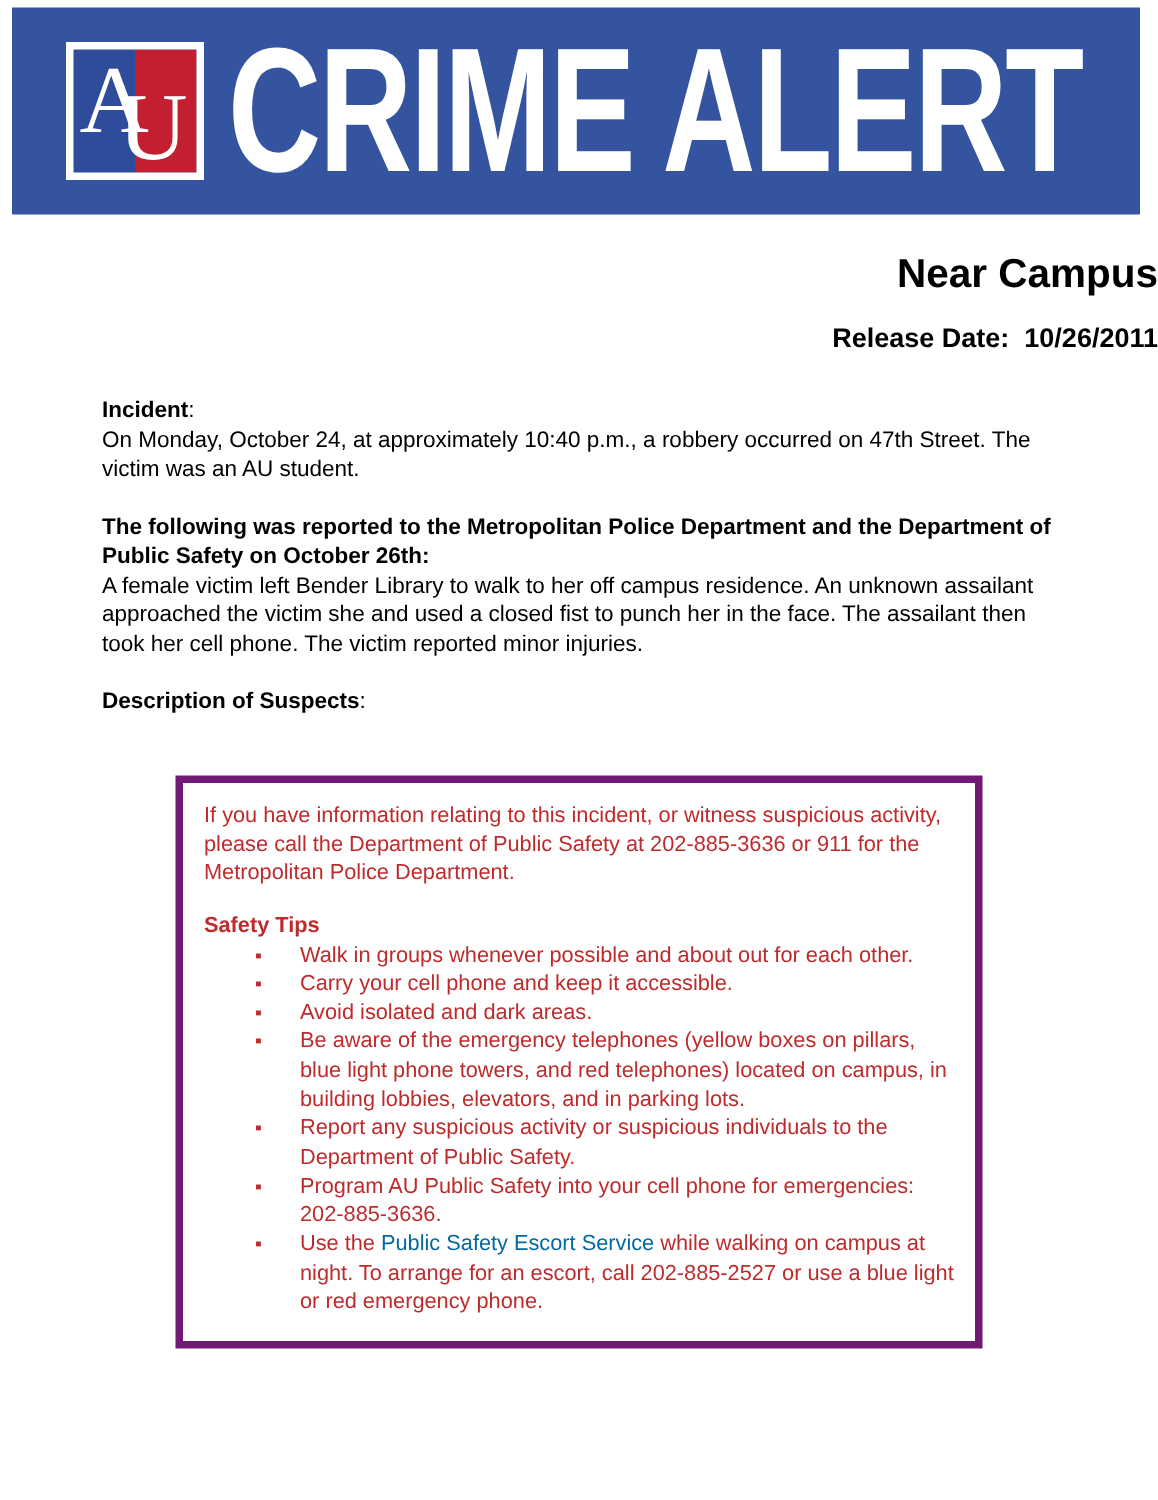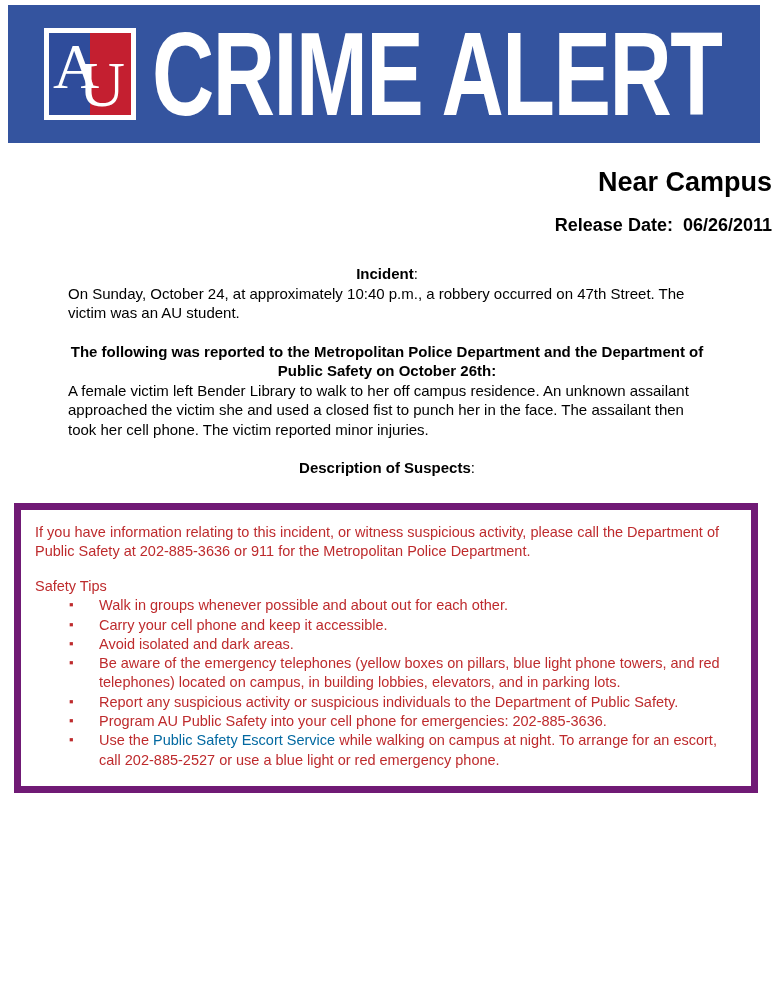--- a/index.html
+++ b/index.html
@@ -32,32 +32,32 @@
   }
 
   
   .title-block { text-align: right; margin-top: 24px; flex: 0 0 auto; }
   .location-title { font-size: 27px; font-weight: bold; color: #000; }
   .release-date { font-size: 18px; font-weight: bold; color: #000; margin-top: 17px; white-space: pre-wrap; }
 
   
   .sections { margin: 28px 66px 0 68px; font-size: 15px; line-height: 1.3; color: #000; flex: 0 0 auto; }
   .section { margin-bottom: 19px; }
-  .section-heading { font-weight: bold; text-align: center; }
+  .section-heading { font-weight: bold; }
   .section-heading .colon { font-weight: normal; }
   .section p { font-weight: normal; }
   .bold-inline { font-weight: normal; }
 
   
   .tips-box {
-    margin: 6px auto 0; width: 744px; border: 7px solid #701a75;
+    margin: 20px auto 0; width: 538px; border: 5px solid #701a75;
     padding: 13px 14px 16px; color: #BE2B2D; font-size: 14.5px; line-height: 1.33;
     flex: 0 0 auto;
   }
-  .tips-box .tips-heading { font-weight: normal; margin-top: 16px; }
+  .tips-box .tips-heading { font-weight: bold; margin-top: 16px; }
   .tips-box ul { list-style: none; margin: 0; padding: 0; }
   .tips-box li { padding-left: 64px; position: relative; }
   .tips-box li::before {
     content: "▪"; position: absolute; left: 34px; top: 0; font-size: 13px;
   }
   .escort-link { color: #0369a1; text-decoration: none; cursor: pointer; }
 </style>
 </head>
 <body>
 
@@ -66,28 +66,28 @@
   <div class="top-banner">
     <div class="au-logo">
       <span class="letter letter-a">A</span>
       <span class="letter letter-u">U</span>
     </div>
     <div class="crime-alert-title">CRIME ALERT</div>
   </div>
 
   <div class="title-block">
     <div class="location-title">Near Campus</div>
-    <div class="release-date">Release Date:  06/26/2011</div>
+    <div class="release-date">Release Date:  10/26/2011</div>
   </div>
 
   <div class="sections">
 
     <div class="section">
       <div class="section-heading"><span>Incident</span><span class="colon">:</span></div>
-      <p><span>On Sunday, October 24, at approximately 10:40 p.m., a </span><span class="bold-inline">robbery</span><span> occurred on 47th Street. The victim was an AU student.</span></p>
+      <p><span>On Monday, October 24, at approximately 10:40 p.m., a </span><span class="bold-inline">robbery</span><span> occurred on 47th Street. The victim was an AU student.</span></p>
     </div>
 
     <div class="section">
       <div class="section-heading">The following was reported to the Metropolitan Police Department and the Department of Public Safety on October 26th:</div>
       <p>A female victim left Bender Library to walk to her off campus residence. An unknown assailant approached the victim she and used a closed fist to punch her in the face.  The assailant then took her cell phone. The victim reported minor injuries.</p>
     </div>
 
     <div class="section">
       <div class="section-heading"><span>Description of Suspects</span><span class="colon">:</span></div>
     </div>

